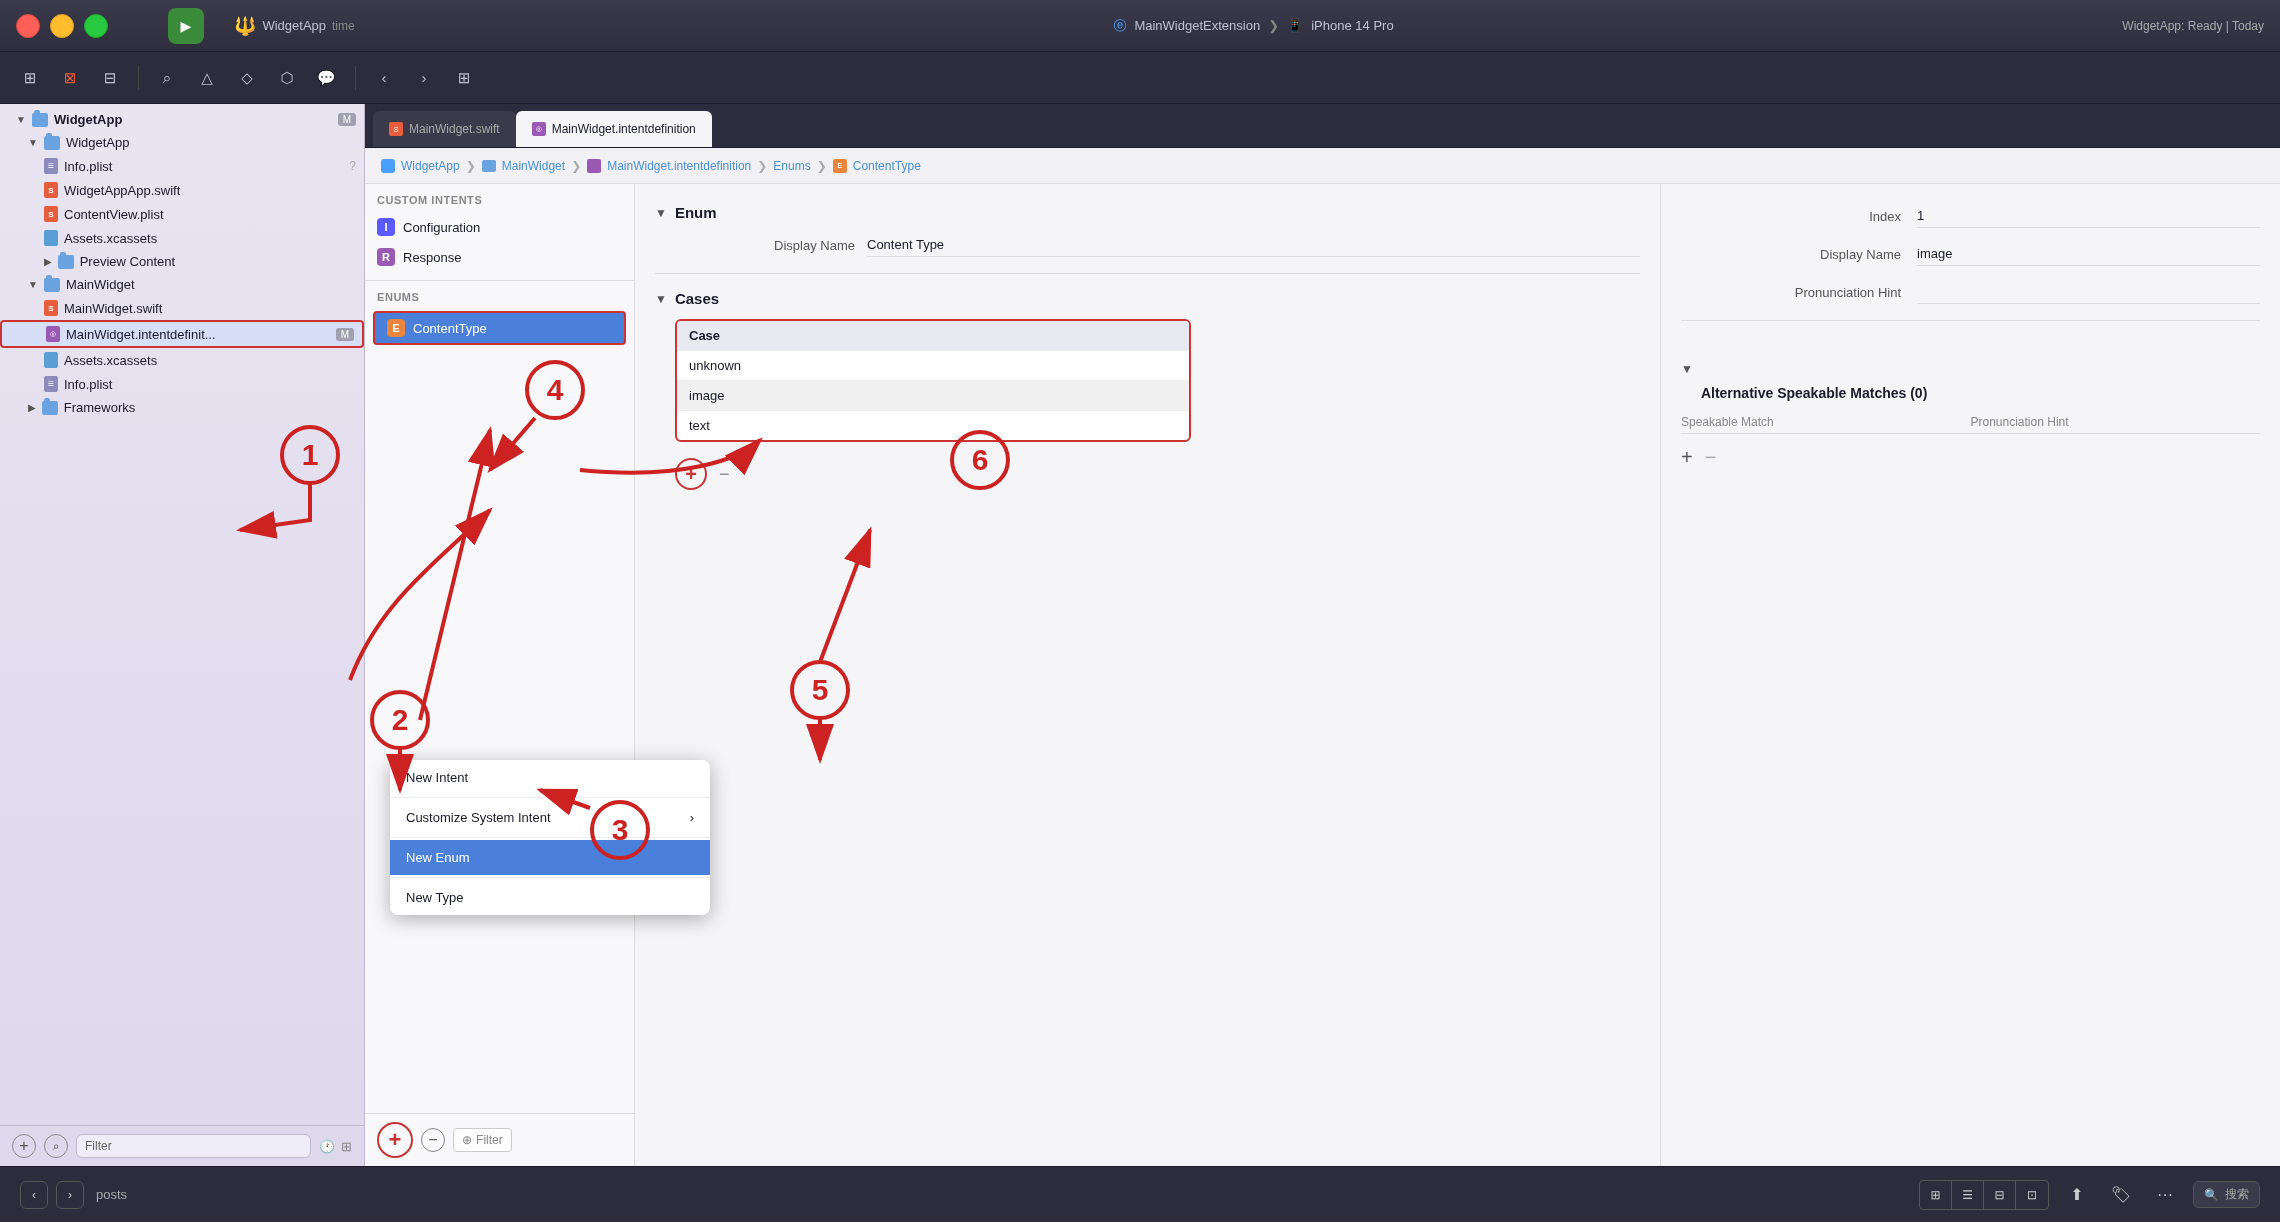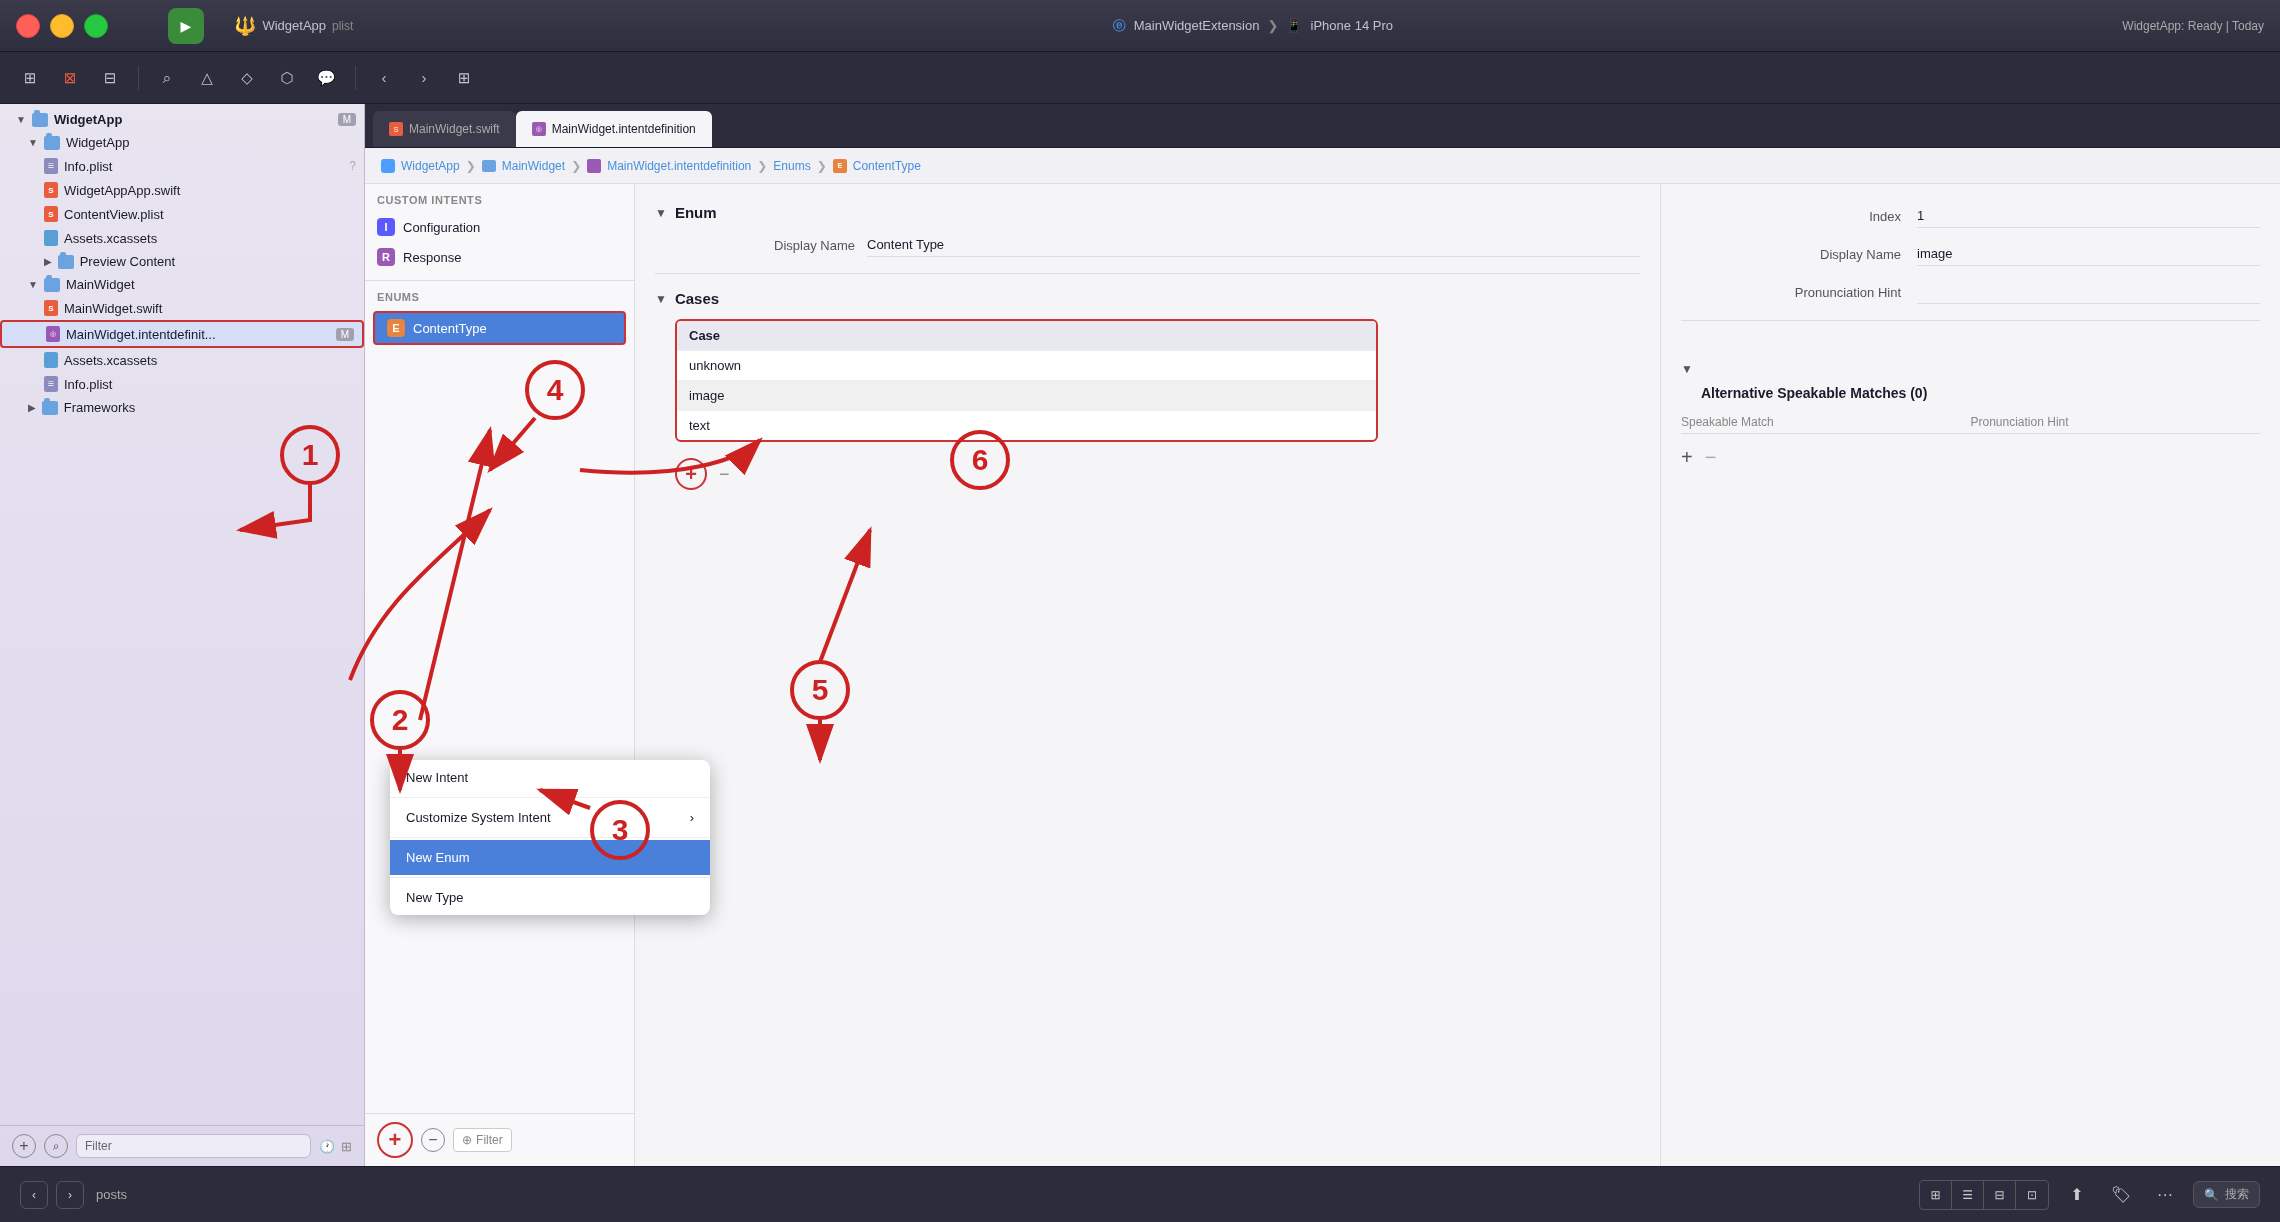--- a/index.html
+++ b/index.html
@@ -503,21 +503,21 @@
     
     .cases-section {
       margin-bottom: 20px;
     }
     .cases-table {
       border: 2px solid #cc3333;
       border-radius: 6px;
       overflow: hidden;
       margin-bottom: 16px;
       background: white;
-      width: 703px;
+      width: 516px;
       margin-left: 20px;
     }
     .cases-table-header {
       background: #e8e8f0;
       padding: 6px 12px;
       font-size: 12px;
       font-weight: 600;
       color: #555;
       border-bottom: 1px solid #ddd;
     }
@@ -762,21 +762,21 @@
   <div class="titlebar">
     <div class="traffic-lights">
       <div class="traffic-light tl-red"></div>
       <div class="traffic-light tl-yellow"></div>
       <div class="traffic-light tl-green"></div>
     </div>
     <div class="titlebar-run"></div>
     <div class="titlebar-scheme">
       <span style="font-size:18px;">🔱</span>
       <span>WidgetApp</span>
-      <span style="color:#888;font-size:12px;">plist</span>
+      <span style="color:#888;font-size:12px;">time</span>
     </div>
     <div class="titlebar-center">
       <span style="font-size:13px;color:#4a9eff;">ⓔ</span>
       <span style="color:#c0c0d0;font-size:13px;">MainWidgetExtension</span>
       <span style="color:#888;">❯</span>
       <span style="font-size:13px;">📱</span>
       <span style="color:#c0c0d0;font-size:13px;">iPhone 14 Pro</span>
     </div>
     <div class="titlebar-status">WidgetApp: Ready | Today</div>
   </div>

